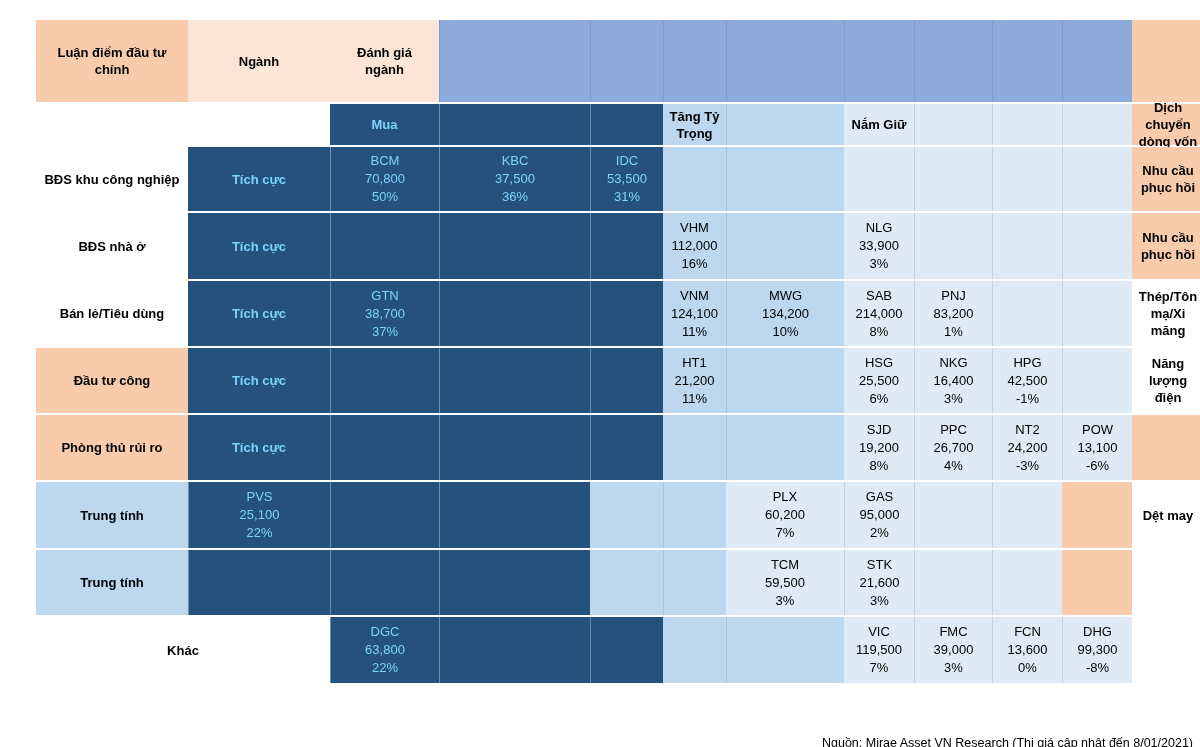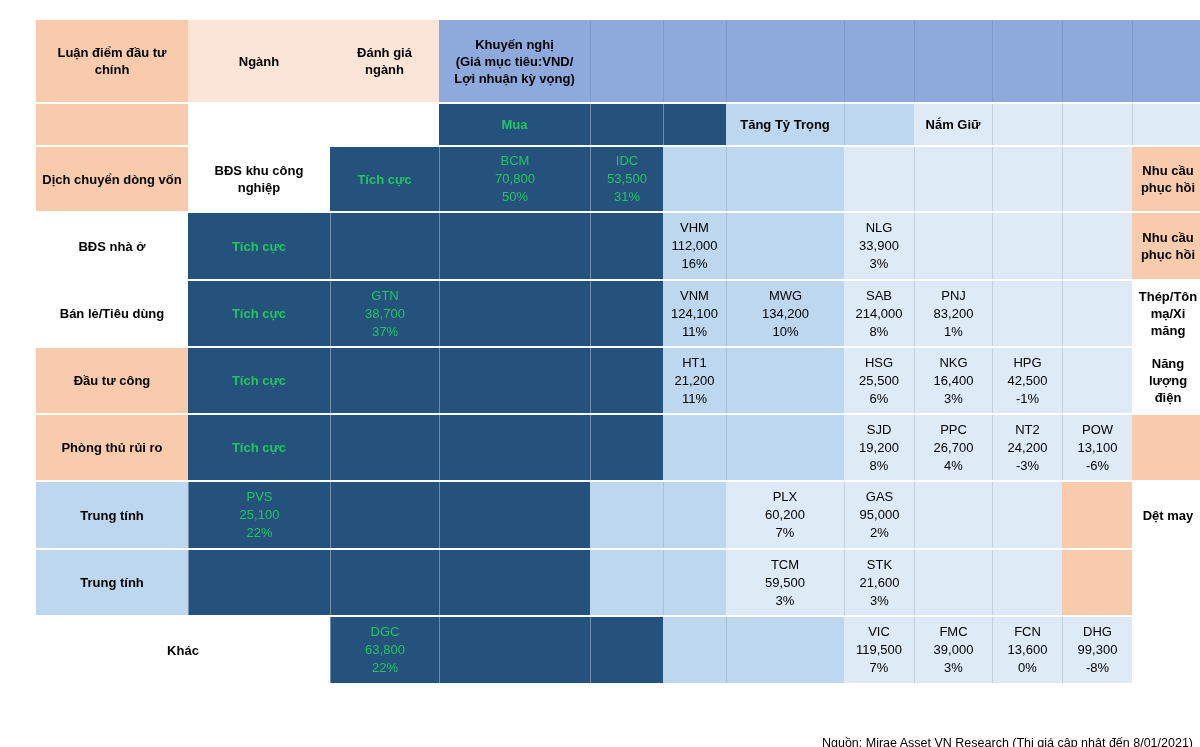--- a/index.html
+++ b/index.html
@@ -7,43 +7,40 @@
   .tbl{position:absolute;left:36px;top:20px;display:grid;
     grid-template-columns:152px 142px 109px 151px 73px 63px 118px 70px 78px 70px 70px 72px;
     grid-template-rows:82px 41px 64px 66px 65px 65px 65px 66px 65px 66px;
     row-gap:2px;background:#ffffff;}
   .cell{display:flex;flex-direction:column;justify-content:center;align-items:center;
     text-align:center;font-size:13px;line-height:17px;padding:2px 6px;box-sizing:border-box;}
   .stock div{line-height:18px;}
   .pe{background:#F8CBAD;}
   .pl{background:#FBE5D6;}
   .mb{background:#8EA9DB;}
-  .dk{background:#24527C;color:#22c55e;}
+  .dk{background:#24527C;color:#7dd3fc;}
   .lb{background:#BDD7EE;}
   .xb{background:#DEEBF7;}
   .wh{background:#ffffff;}
   .b{font-weight:bold;}
   .pre{white-space:pre-line;}
   .vdd{border-left:1px solid rgba(255,255,255,0.35);}
   .vdl{border-left:1px solid rgba(110,130,155,0.25);}
   .vdm{border-left:1px solid rgba(55,75,120,0.15);}
   .span2{grid-column:span 2;}
   .footer{position:absolute;right:7px;top:736px;font-size:12.5px;color:#000;margin-left:7px;}
 </style>
 </head>
 <body>
 
 <div class="tbl">
 
   <div class="cell pe b">Luận điểm đầu tư chính</div>
   <div class="cell pl b">Ngành</div>
   <div class="cell pl b">Đánh giá ngành</div>
-  <div class="cell mb b pre">Khuyến nghị
-(Giá mục tiêu:VND/
-Lợi nhuận kỳ vọng)</div>
   <div class="cell mb vdm"></div>
   <div class="cell mb vdm"></div>
   <div class="cell mb vdm"></div>
   <div class="cell mb vdm"></div>
   <div class="cell mb vdm"></div>
   <div class="cell mb vdm"></div>
   <div class="cell mb vdm"></div>
   <div class="cell mb vdm"></div>
 
   <div class="cell pe"></div>
@@ -61,20 +58,25 @@
 
   <div class="cell pe b">Dịch chuyển dòng vốn</div>
   <div class="cell wh b">BĐS khu công nghiệp</div>
   <div class="cell dk b">Tích cực</div>
   <div class="cell dk vdd stock">
     <div>BCM</div>
     <div>70,800</div>
     <div>50%</div>
   </div>
   <div class="cell dk vdd stock">
+    <div>KBC</div>
+    <div>37,500</div>
+    <div>36%</div>
+  </div>
+  <div class="cell dk vdd stock">
     <div>IDC</div>
     <div>53,500</div>
     <div>31%</div>
   </div>
   <div class="cell lb stock">
     <div></div>
     <div></div>
     <div></div>
   </div>
   <div class="cell lb vdl stock">

